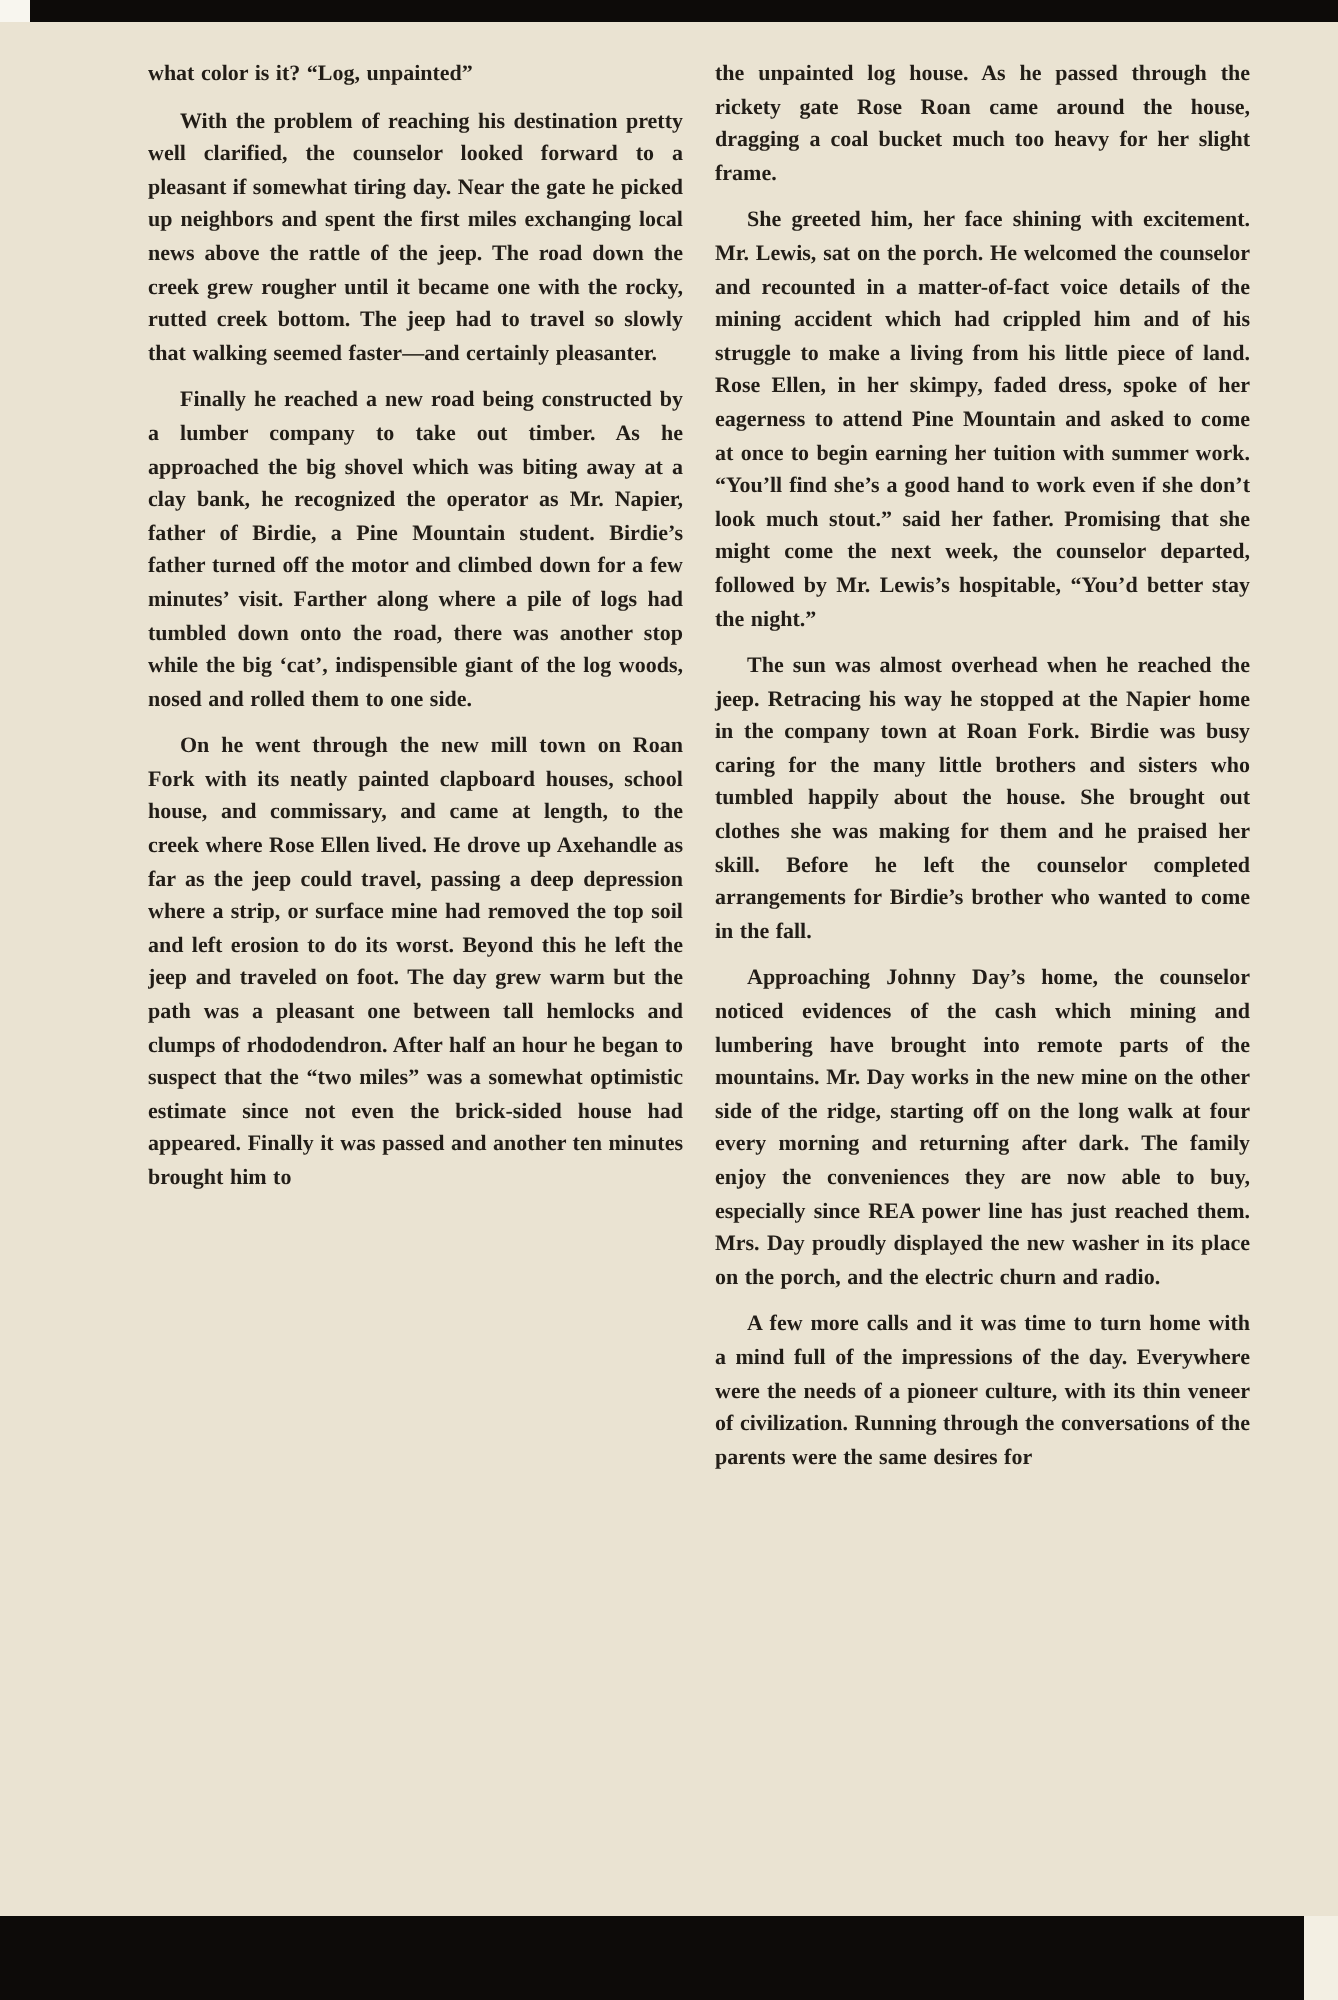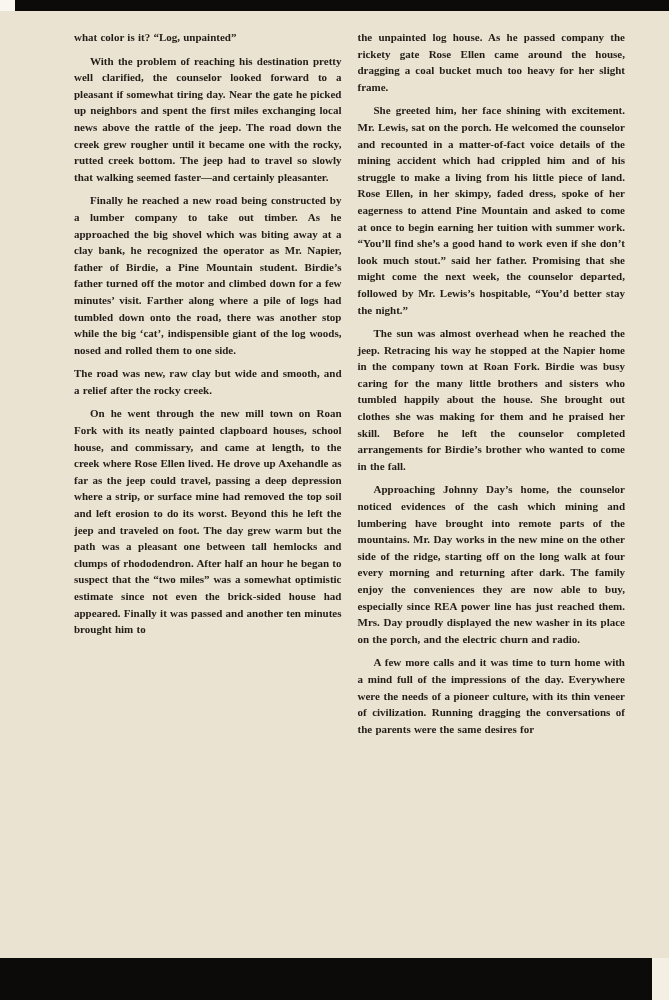--- a/index.html
+++ b/index.html
@@ -70,27 +70,26 @@
 
 <div class="scan">
   <div class="corner-tl"></div>
   <div class="bar-top"></div>
 
   <div class="text-area">
     <div class="col">
         <p class="para">what color is it? “Log, unpainted”</p>
         <p class="para indent">With the problem of reaching his destination pretty well clarified, the counselor looked forward to a pleasant if somewhat tiring day. Near the gate he picked up neighbors and spent the first miles exchanging local news above the rattle of the jeep. The road down the creek grew rougher until it became one with the rocky, rutted creek bottom. The jeep had to travel so slowly that walking seemed faster—and certainly pleasanter.</p>
         <p class="para indent">Finally he reached a new road being constructed by a lumber company to take out timber. As he approached the big shovel which was biting away at a clay bank, he recognized the operator as Mr. Napier, father of Birdie, a Pine Mountain student. Birdie’s father turned off the motor and climbed down for a few minutes’ visit. Farther along where a pile of logs had tumbled down onto the road, there was another stop while the big ‘cat’, indispensible giant of the log woods, nosed and rolled them to one side.</p>
-        <p class="para">The road was new, raw clay but wide and smooth, and a relief after the rocky creek.</p>
         <p class="para indent">On he went through the new mill town on Roan Fork with its neatly painted clapboard houses, school house, and commissary, and came at length, to the creek where Rose Ellen lived. He drove up Axehandle as far as the jeep could travel, passing a deep depression where a strip, or surface mine had removed the top soil and left erosion to do its worst. Beyond this he left the jeep and traveled on foot. The day grew warm but the path was a pleasant one between tall hemlocks and clumps of rhododendron. After half an hour he began to suspect that the “two miles” was a somewhat optimistic estimate since not even the brick-sided house had appeared. Finally it was passed and another ten minutes brought him to</p>
       </div>
     <div class="col">
-        <p class="para">the unpainted log house. As he passed company the rickety gate Rose Ellen came around the house, dragging a coal bucket much too heavy for her slight frame.</p>
+        <p class="para">the unpainted log house. As he passed through the rickety gate Rose Roan came around the house, dragging a coal bucket much too heavy for her slight frame.</p>
         <p class="para indent">She greeted him, her face shining with excitement. Mr. Lewis, sat on the porch. He welcomed the counselor and recounted in a matter-of-fact voice details of the mining accident which had crippled him and of his struggle to make a living from his little piece of land. Rose Ellen, in her skimpy, faded dress, spoke of her eagerness to attend Pine Mountain and asked to come at once to begin earning her tuition with summer work. “You’ll find she’s a good hand to work even if she don’t look much stout.” said her father. Promising that she might come the next week, the counselor departed, followed by Mr. Lewis’s hospitable, “You’d better stay the night.”</p>
         <p class="para indent">The sun was almost overhead when he reached the jeep. Retracing his way he stopped at the Napier home in the company town at Roan Fork. Birdie was busy caring for the many little brothers and sisters who tumbled happily about the house. She brought out clothes she was making for them and he praised her skill. Before he left the counselor completed arrangements for Birdie’s brother who wanted to come in the fall.</p>
         <p class="para indent">Approaching Johnny Day’s home, the counselor noticed evidences of the cash which mining and lumbering have brought into remote parts of the mountains. Mr. Day works in the new mine on the other side of the ridge, starting off on the long walk at four every morning and returning after dark. The family enjoy the conveniences they are now able to buy, especially since REA power line has just reached them. Mrs. Day proudly displayed the new washer in its place on the porch, and the electric churn and radio.</p>
-        <p class="para indent">A few more calls and it was time to turn home with a mind full of the impressions of the day. Everywhere were the needs of a pioneer culture, with its thin veneer of civilization. Running dragging the conversations of the parents were the same desires for</p>
+        <p class="para indent">A few more calls and it was time to turn home with a mind full of the impressions of the day. Everywhere were the needs of a pioneer culture, with its thin veneer of civilization. Running through the conversations of the parents were the same desires for</p>
       </div>
   </div>
 
   <div class="bar-bottom"></div>
   <div class="corner-br"></div>
 </div>
 
 </body></html>

